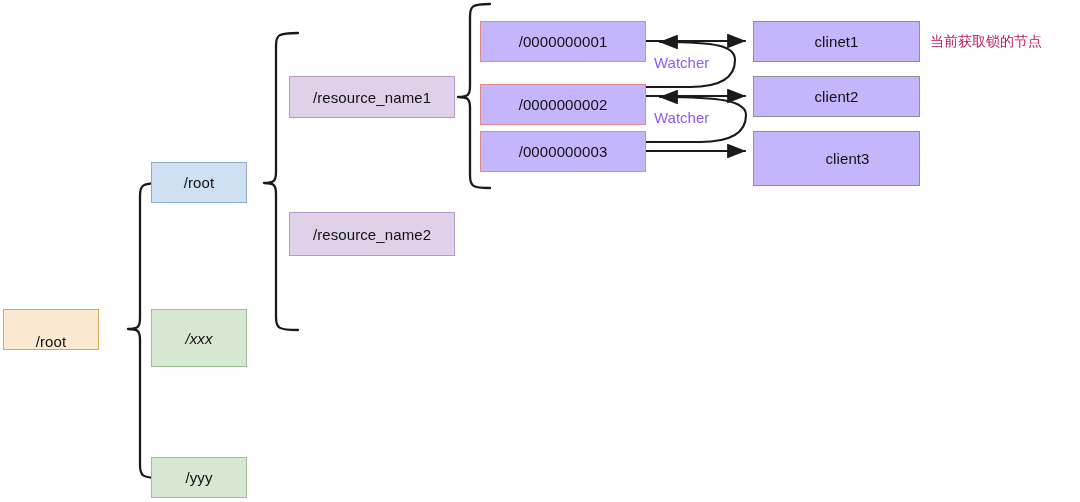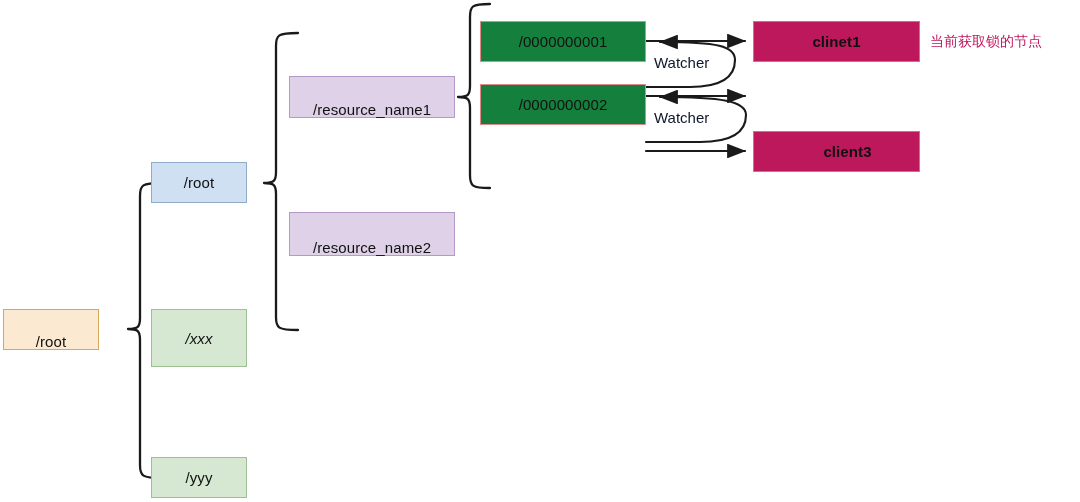--- a/index.html
+++ b/index.html
@@ -38,43 +38,41 @@
     background: #cfe0f3;
     border-color: #8fadc9;
   }
   .node-green {
     background: #d6e8d2;
     border-color: #9cbf94;
   }
   .node-purple {
     background: #ded1e8;
     border-color: #b49ac8;
-    align-items: flex-end;
   }
   .node-pink {
-    background: #15803d;
+    background: #c4b5fd;
     border-color: #e08a8a;
   }
   .node-client {
-    background: #be185d;
+    background: #c4b5fd;
     border-color: #8f8f8f;
-    font-weight: bold;
   }
   .annotation {
     position: absolute;
     font-size: 14px;
     color: #be185d;
     white-space: nowrap;
     line-height: 1;
     text-align: right;
   }
   .edge-label {
     position: absolute;
     font-size: 15px;
-    color: #0f172a;
+    color: #8b5cf6;
     white-space: nowrap;
     line-height: 1;
     background: transparent;
   }
   svg.overlay {
     position: absolute;
     left: 0;
     top: 0;
     width: 1080px;
     height: 502px;
@@ -177,27 +175,33 @@
   </div>
 
   <div class="node node-pink" style="left:480px; top:21px; width:166px; height:41px;">
     <span>/0000000001</span>
   </div>
 
   <div class="node node-pink" style="left:480px; top:84px; width:166px; height:41px;">
     <span>/0000000002</span>
   </div>
 
+  <div class="node node-pink" style="left:480px; top:131px; width:166px; height:41px;">
+    <span>/0000000003</span>
+  </div>
 
   <div class="node node-client" style="left:753px; top:21px; width:167px; height:41px;">
     <span>clinet1</span>
   </div>
 
-
-  <div class="node node-client" style="left:753px; top:131px; width:167px; height:41px;padding-left:22px;">
+  <div class="node node-client" style="left:753px; top:76px; width:167px; height:41px;">
+    <span>client2</span>
+  </div>
+
+  <div class="node node-client" style="left:753px; top:131px; width:167px; height:55px;padding-left:22px;">
     <span>client3</span>
   </div>
 
   <div class="edge-label" style="left:654px; top:55px;">
     <span>Watcher</span>
   </div>
 
   <div class="edge-label" style="left:654px; top:110px;">
     <span>Watcher</span>
   </div>

